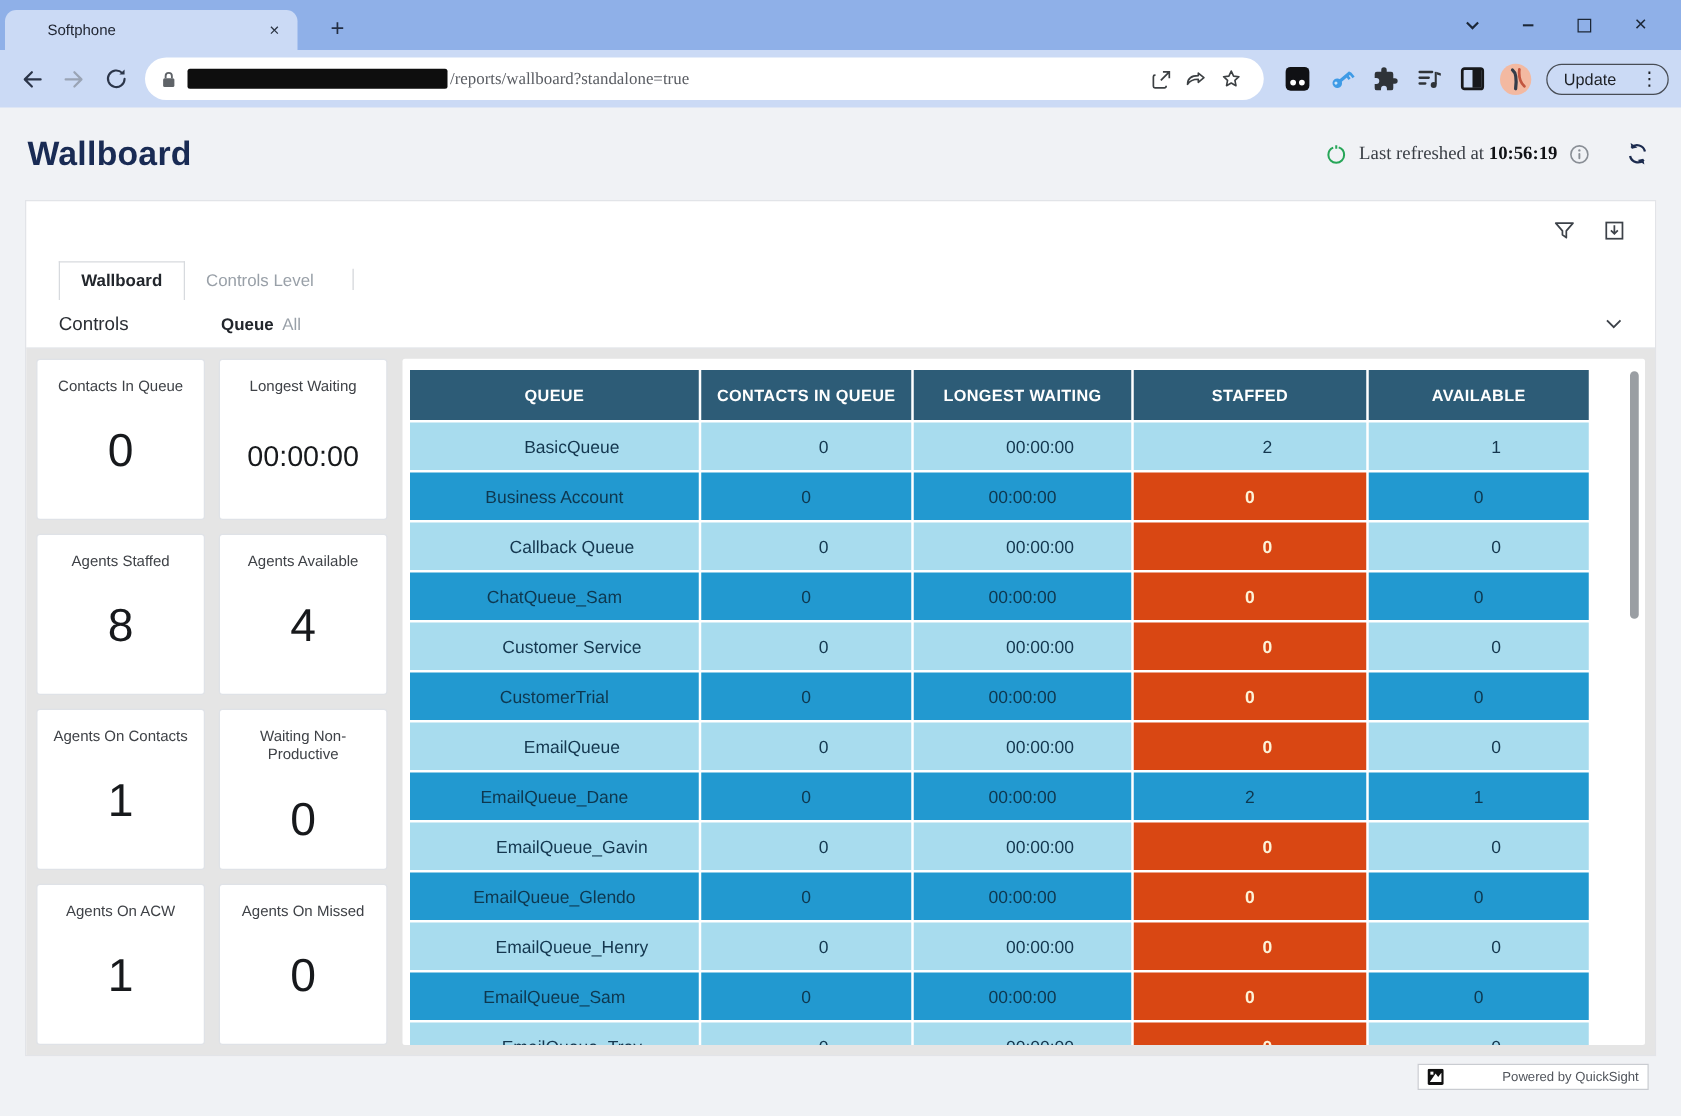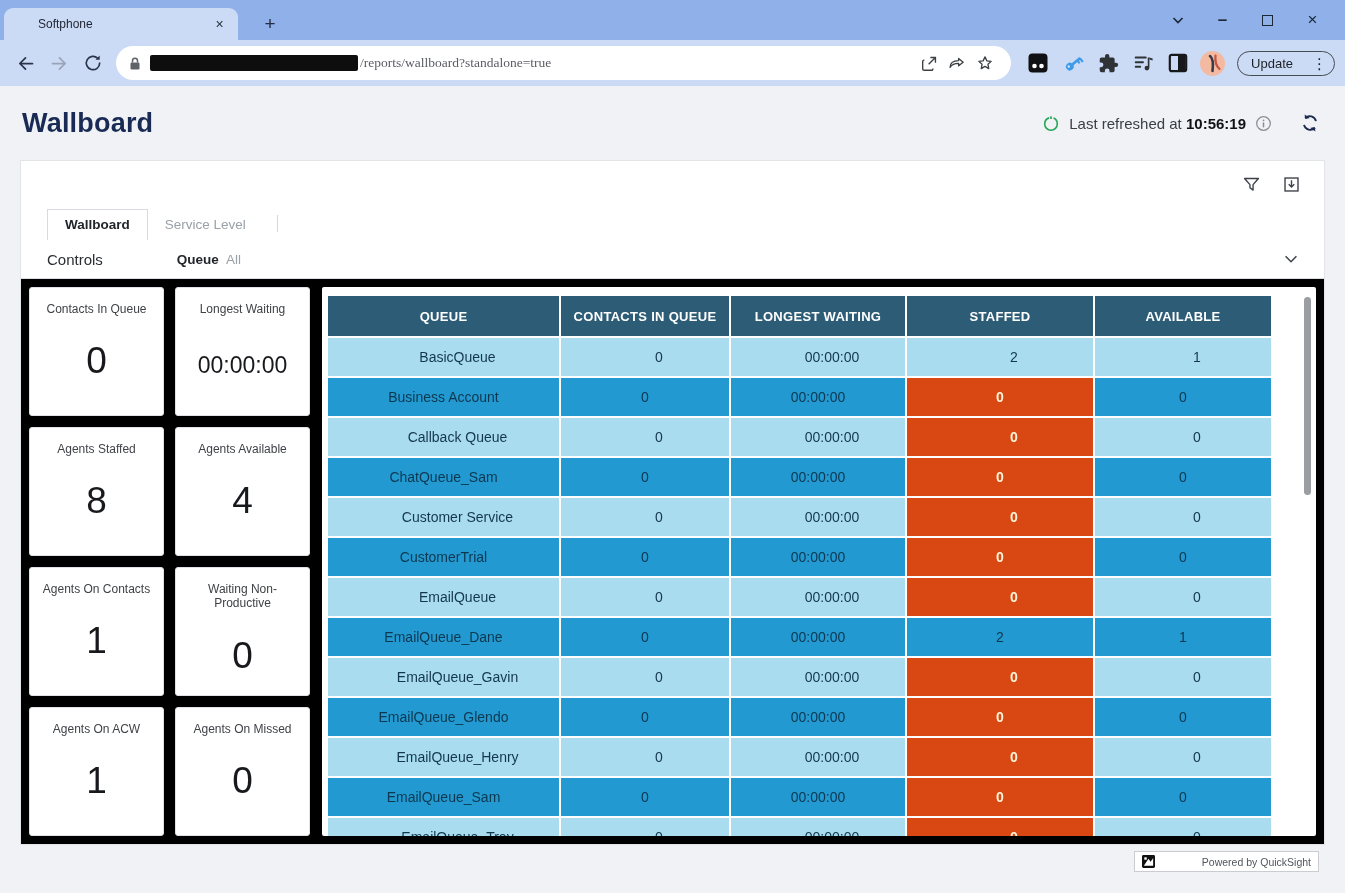--- a/index.html
+++ b/index.html
@@ -35,42 +35,42 @@
   .avatar { width:25px; height:25px; border-radius:50%; background:#f3b9a1; display:flex; align-items:center; justify-content:center; overflow:hidden; }
   .update-pill { display:flex; align-items:center; gap:19px; border:1.5px solid #474c54; border-radius:15px;
                  padding:4px 7px 4px 13px; margin-left:4px; }
   .update-label { font-size:13px; color:#1d2025; }
   .kebab { font-size:15px; color:#1d2025; letter-spacing:0; line-height:1; }
 
   
   .page-header { height:74px; display:flex; align-items:center; padding:0 22px; flex:none; }
   .page-title { font-size:27px; font-weight:bold; color:#192b54; letter-spacing:.2px; }
   .refresh-area { margin-left:auto; display:flex; align-items:center; gap:9px; }
-  .refresh-text { font-size:15px; color:#3a3f46; }
+  .refresh-text { font-size:15px; color:#3a3f46;font-family:Liberation Serif, serif; }
   .refresh-text b { color:#101215; }
   .refresh-btn { margin-left:16px; display:flex; align-items:center; justify-content:center; width:26px; height:26px; }
 
   
   .panel { margin:0 20px; height:685px; background:#fff; border:1px solid #e2e4e8; display:flex;
            flex-direction:column; flex:none; }
   .panel-top { height:46px; display:flex; justify-content:flex-end; align-items:center; gap:18px; padding-right:22px; flex:none; }
   .tool-icon { display:flex; align-items:center; justify-content:center; width:22px; height:22px; color:#3d4249; }
   .tabbar { height:33px; display:flex; align-items:flex-end; padding-left:26px; flex:none; }
   .tab-item { font-size:13.5px; padding:7px 17px 8px; color:#99a0a8; cursor:pointer; }
   .tab-item.active { background:#fff; border:1px solid #d7dade; border-bottom:none; color:#22262c; font-weight:bold; }
   .tab-divider { width:1px; height:17px; background:#d3d6da; margin:0 0 8px 14px; }
   .controlsbar { height:39px; border-bottom:1px solid #dadde2; display:flex; align-items:center;
                  padding:0 24px 0 26px; flex:none; }
   .controls-label { font-size:15px; color:#2a2e34; }
   .filter-label { margin-left:74px; font-size:13.5px; font-weight:bold; color:#22262c; }
   .filter-value { margin-left:7px; font-size:13.5px; color:#99a0a8;text-align:right; }
   .controls-chevron { margin-left:auto; display:flex; align-items:center; }
 
   
-  .sheet { flex:1; background:#000000; display:flex; padding:8px; gap:12px; overflow:hidden; }
+  .sheet { flex:1; background:#e5e5e5; display:flex; padding:8px; gap:12px; overflow:hidden; }
   .kpi-grid { width:281px; flex:none; display:grid; grid-template-columns:1fr 1fr; gap:11px; grid-auto-rows:129px; }
   .kpi-card { background:#fff; border:1px solid #dfe2e7; border-radius:3px; display:flex; flex-direction:column;
               align-items:center; padding:14px 4px 0; }
   .kpi-label { font-size:12px; color:#3f4247; text-align:center; line-height:1.2; }
   .kpi-value { font-size:37px; color:#17191c; margin-top:24px; }
   .kpi-value.long { font-size:23px; margin-top:36px; }
 
   .table-card { flex:1; background:#fff; border-radius:2px; position:relative; padding:9px 24px 0 6px; overflow:hidden; }
   .qs-table { display:grid; grid-template-columns:231px 168px 174px 186px 176px; gap:2px; }
   .trow { display:contents; }
@@ -250,21 +250,21 @@
       <span class="tool-icon">
         <svg width="19" height="19" viewBox="0 0 22 22">
             <rect x="3.5" y="3.5" width="15" height="15" fill="none" stroke="#3d4249" stroke-width="1.6"></rect>
             <path d="M11 6v8m-3.2-3.2L11 14l3.2-3.2" fill="none" stroke="#3d4249" stroke-width="1.6"></path>
           </svg>
       </span>
     </div>
 
     <div class="tabbar">
       <div class="tab-item active">Wallboard</div>
-      <div class="tab-item">Service Level</div>
+      <div class="tab-item">Controls Level</div>
       <div class="tab-divider"></div>
     </div>
 
     <div class="controlsbar">
       <span class="controls-label">Controls</span>
       <span class="filter-label">Queue</span>
       <span class="filter-value">All</span>
       <span class="controls-chevron">
         <svg width="18" height="18" viewBox="0 0 20 20">
             <path d="M4 7l6 6 6-6" fill="none" stroke="#3d4249" stroke-width="1.7"></path>

